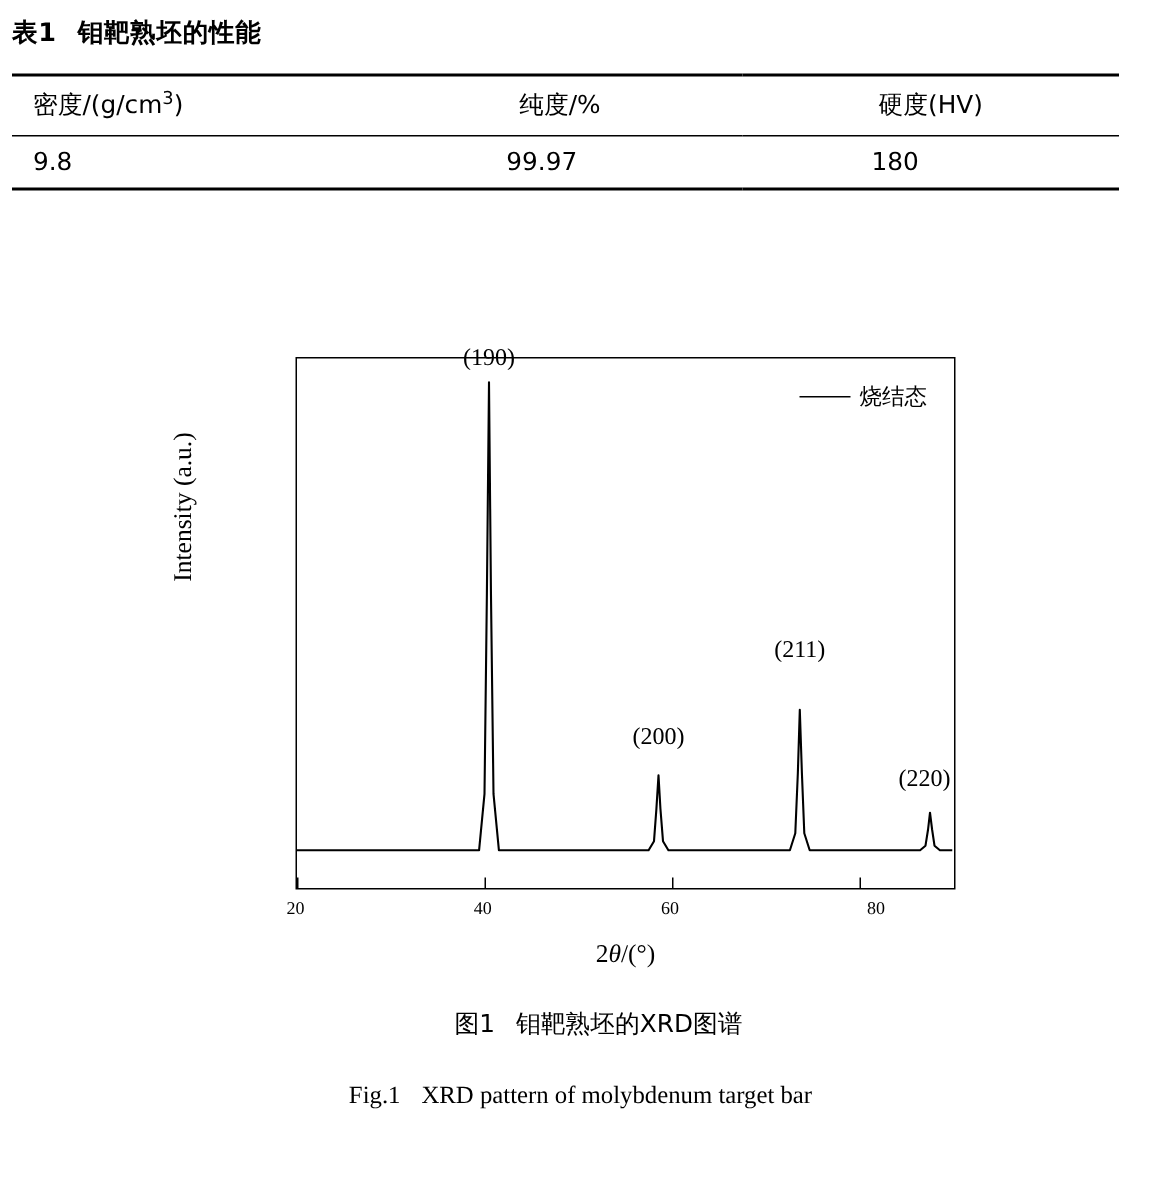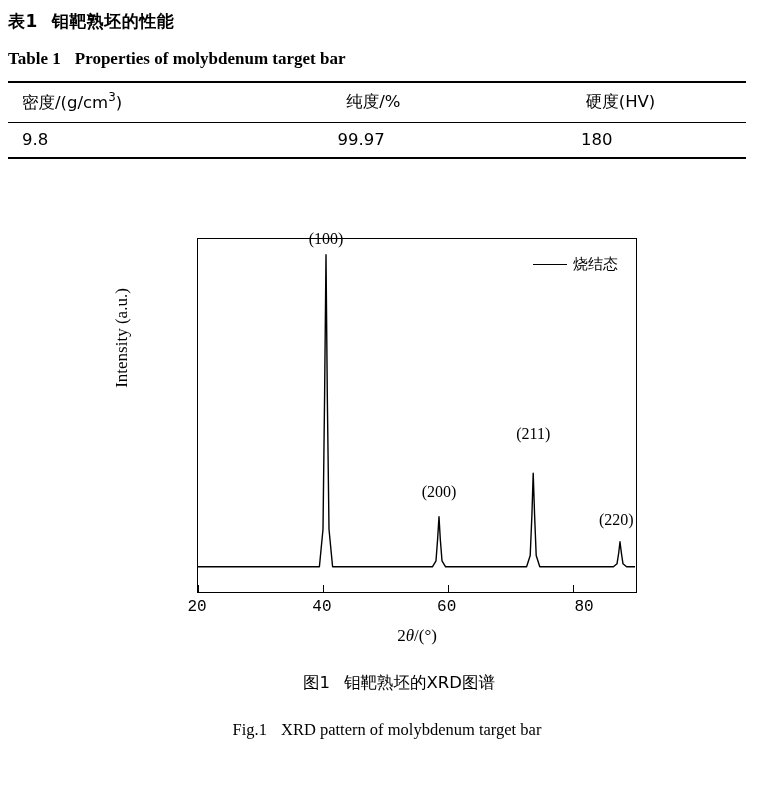--- a/index.html
+++ b/index.html
@@ -126,22 +126,22 @@
   .xtick-labels {
     position: absolute;
     left: 120px;
     top: 370px;
     width: 440px;
     height: 22px;
   }
   .xtick-labels span {
     position: absolute;
     transform: translateX(-50%);
-    font-size: 16px;
-    font-family: Liberation Mono, monospace;
+    font-size: 12px;
+    font-family: Liberation Serif, serif;
   }
   .tick {
     position: absolute;
     bottom: 0;
     width: 1.4px;
     height: 7px;
     background: #000;
   }
   .peak-label {
     position: absolute;
@@ -186,23 +186,20 @@
   .fig-caption-en .cap-num { margin-right: 14px; }
 
   svg.spectrum { display: block; }
 </style>
 </head>
 <body>
 
 <div class="table-block">
   <div class="tbl-caption-cn">
     <span class="cap-num">表1</span><span>钼靶熟坯的性能</span>
-  </div>
-  <div class="tbl-caption-en">
-    <span class="cap-num">Table 1</span><span>Properties of molybdenum target bar</span>
   </div>
 
   <table class="props">
     <thead>
       <tr>
         <th class="h1"><span>密度/(g/cm</span><sup>3</sup><span>)</span></th>
         <th>纯度/%</th>
         <th>硬度(HV)</th>
       </tr>
     </thead>
@@ -223,21 +220,21 @@
       <svg class="spectrum" id="spectrum-svg" width="437" height="352" viewBox="0 0 437 352">
           <path d="M0.0 327.8 L121.4 327.8 L125.0 290.3 L126.6 156.2 L128.0 15.8 L129.3 156.2 L131.0 290.3 L134.6 327.8 L234.4 327.8 L238.0 321.8 L239.6 300.3 L241.0 277.8 L242.3 300.3 L244.0 321.8 L247.6 327.8 L328.6 327.8 L332.2 316.5 L333.9 276.3 L335.2 234.2 L336.6 276.3 L338.2 316.5 L341.8 327.8 L415.4 327.8 L419.0 324.8 L420.7 314.0 L422.0 302.8 L423.4 314.0 L425.0 324.8 L428.6 327.8 L437.0 327.8" fill="none" stroke="#000" stroke-width="1.4" stroke-linejoin="round"></path>
         </svg>
 
       <div class="legend">
         <span class="legend-line"></span>
         <span class="legend-text">烧结态</span>
       </div>
 
       <div id="peak-labels">
-          <div class="peak-label" style="left: 128px; top: -9px;">(100)</div>
+          <div class="peak-label" style="left: 128px; top: -9px;">(190)</div>
           <div class="peak-label" style="left: 241px; top: 243.8px;">(200)</div>
           <div class="peak-label" style="left: 335.2px; top: 186px;">(211)</div>
           <div class="peak-label" style="left: 418.3px; top: 271.8px;">(220)</div>
         </div>
       <div id="x-ticks">
           <div class="tick" style="left: 0px;"></div>
           <div class="tick" style="left: 124.9px;"></div>
           <div class="tick" style="left: 249.7px;"></div>
           <div class="tick" style="left: 374.6px;"></div>
         </div>

